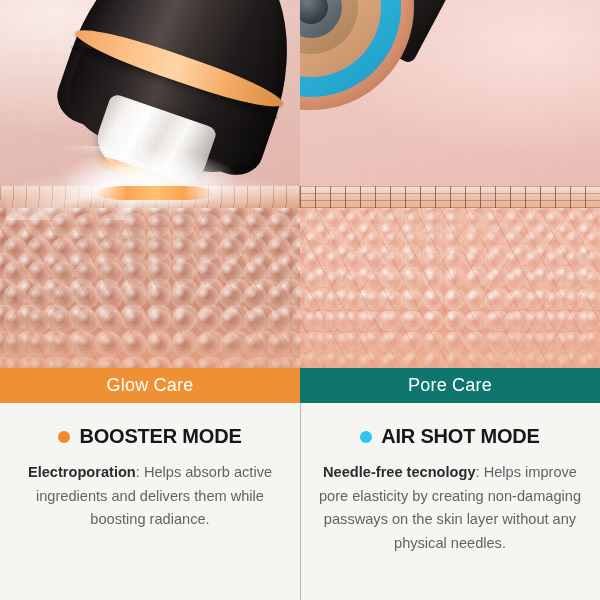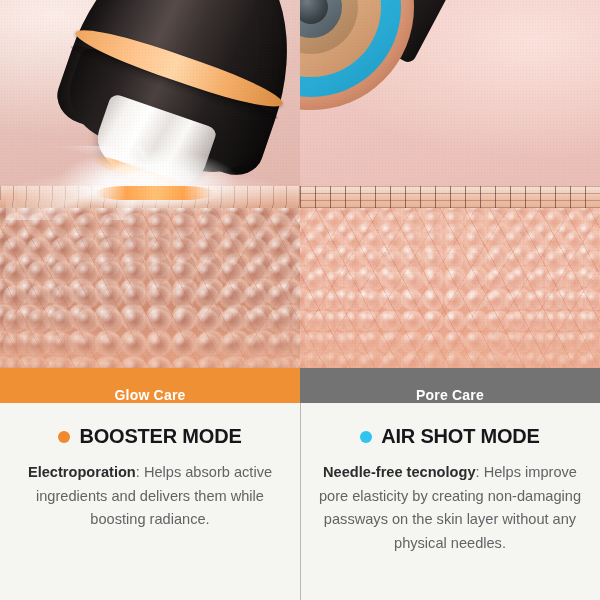--- a/index.html
+++ b/index.html
@@ -337,29 +337,29 @@
   .banners {
     position: absolute;
     top: 368px; left: 0;
     width: 600px;
     height: 35px;
     display: flex;
   }
   .banner {
     flex: 1 1 50%;
     display: flex;
-    align-items: flex-end;
+    align-items: center;
     justify-content: center;
     color: #ffffff;
-    font-size: 14px;
-    font-weight: 700;
+    font-size: 18px;
+    font-weight: 400;
     letter-spacing: 0.2px;
   }
   .banner.glow { background: #ee9033; }
-  .banner.pore { background: #737373; }
+  .banner.pore { background: #0f766e; }
 
   
   .columns {
     position: absolute;
     top: 403px; left: 0;
     width: 600px;
     height: 197px;
     display: flex;
     background: #f5f5f2;
   }

